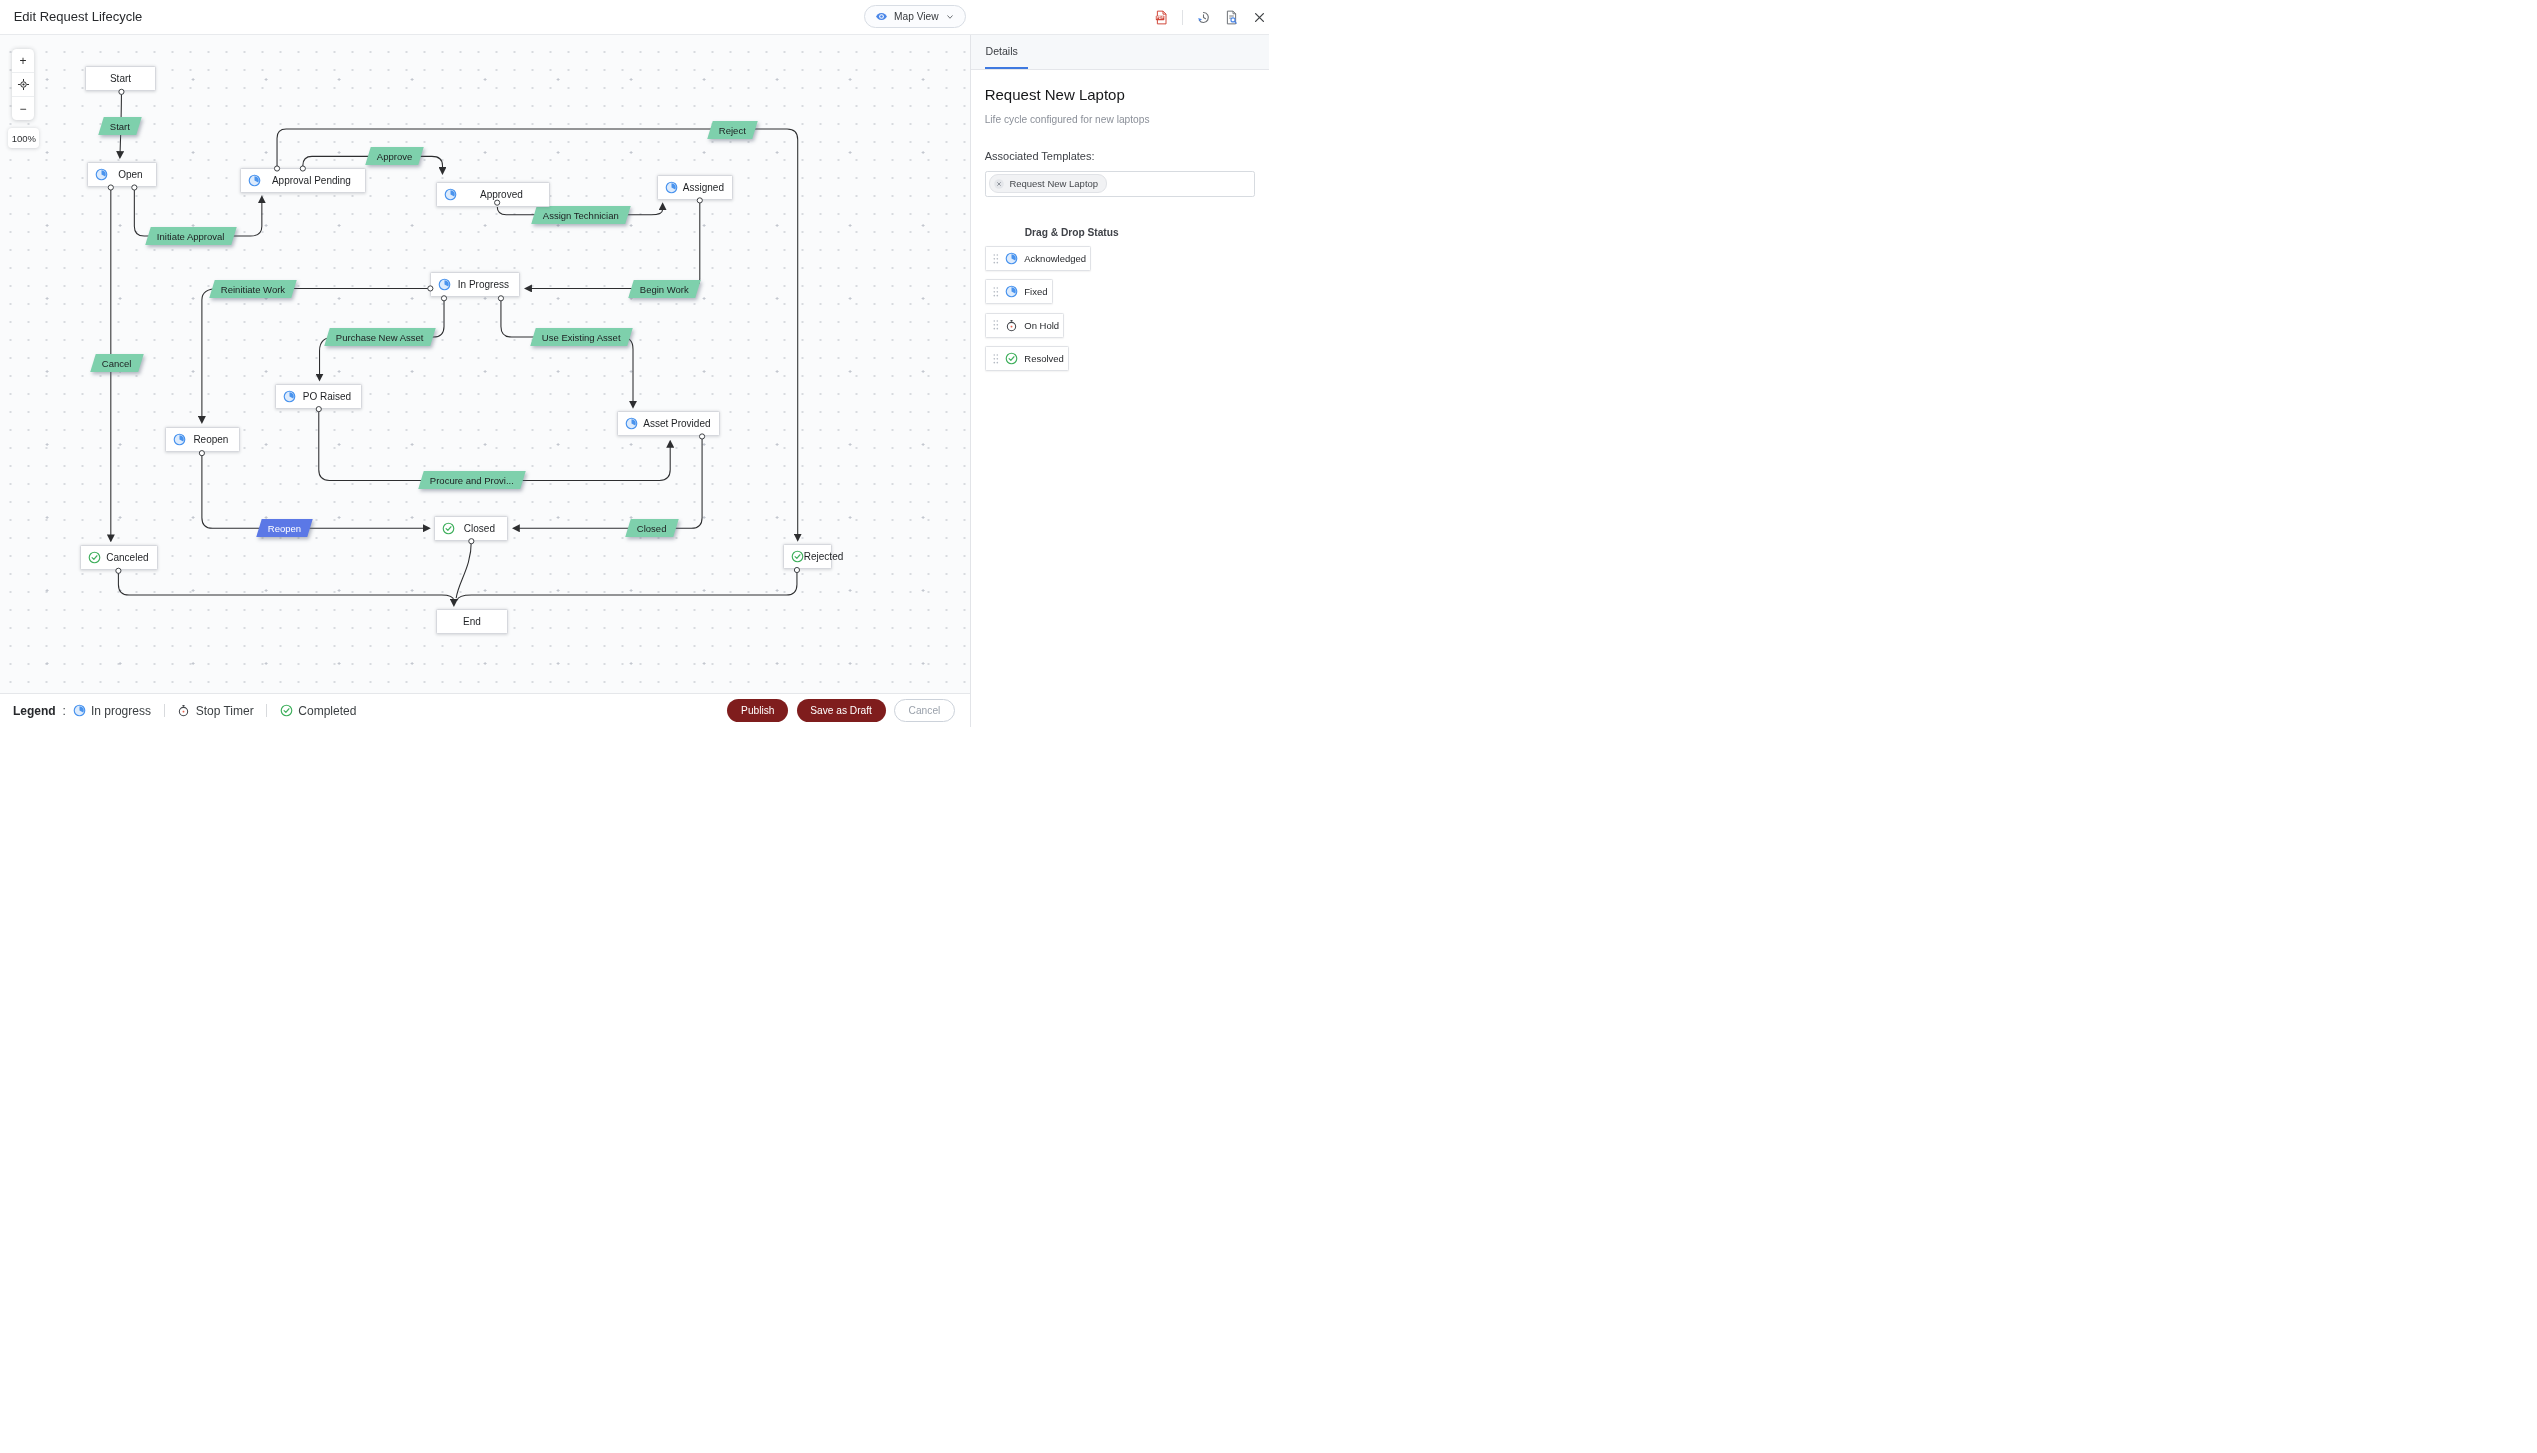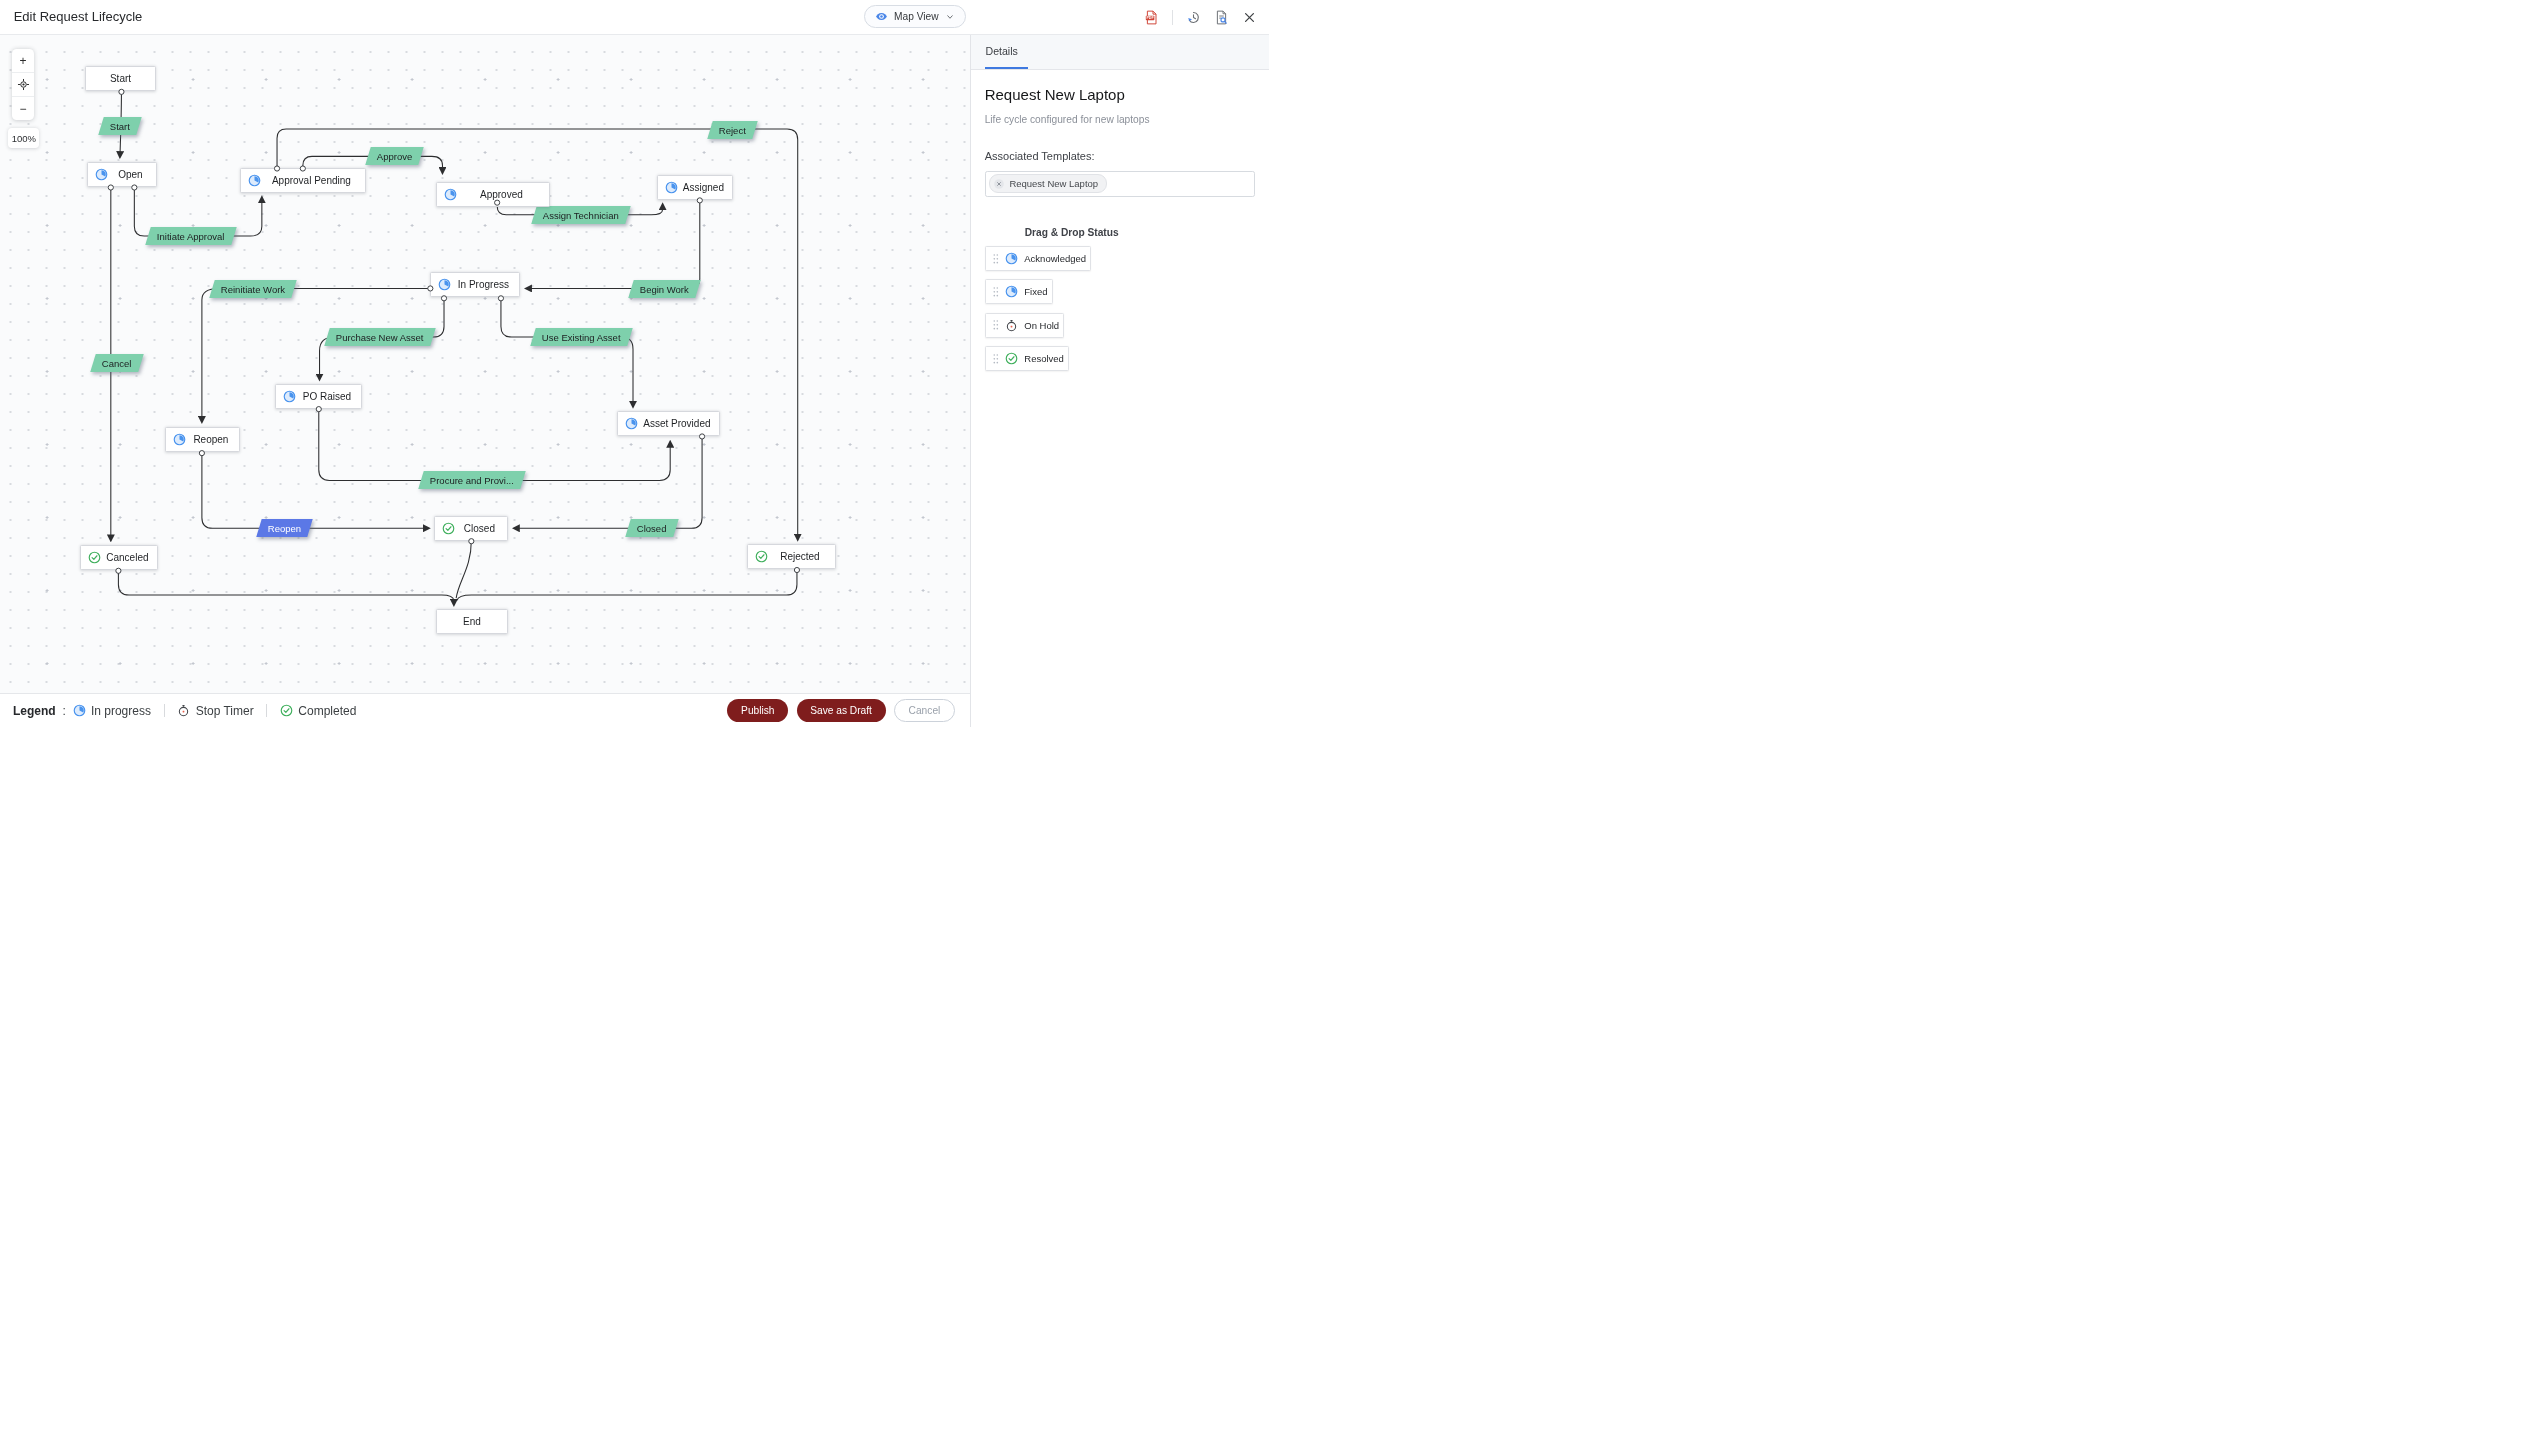--- a/index.html
+++ b/index.html
@@ -1,21 +1,21 @@
 <!DOCTYPE html>
 <html style="font-size:12px"><head>
 <meta charset="utf-8">
 <style>
   html,body{margin:0;padding:0;}
   body{width:1269px;height:727px;position:relative;overflow:hidden;background:#fff;
        font-family:"Liberation Sans",sans-serif;-webkit-font-smoothing:antialiased;}
 
   
   .header{position:absolute;left:0;top:0;width:1269px;height:34px;background:#fff;
-          border-bottom:0.8px solid #e8eaed;z-index:50;}
+          border-bottom:0.8px solid #e8eaed;z-index:50;padding-left:10px;}
   .title{position:absolute;left:13.7px;top:0;line-height:33px;font-size:13px;font-weight:500;color:#27292c;}
   .mapview{position:absolute;left:864px;top:5.3px;height:23px;border:0.8px solid #d8dde4;border-radius:12px;
            background:#fbfcfe;display:flex;align-items:center;gap:6px;padding:0 10px;box-sizing:border-box;
            font-size:10.2px;color:#36393d;cursor:pointer;}
   .hicons{position:absolute;right:12px;top:0;height:34px;display:flex;align-items:center;gap:13px;}
   .hicon{width:15px;height:15px;cursor:pointer;}
   .vdiv{width:0.8px;height:15px;background:#e0e2e5;}
 
   
   .canvas{position:absolute;left:0;top:34px;width:970px;height:659px;background:#fafbfc;
@@ -283,21 +283,21 @@
       <use href="#sym-completed"></use>
     </svg>
     <span class="nlabel">Closed</span>
   </div>
 <div class="node iconed" style="left:80px;top:545px;width:78px">
     <svg class="nicon" viewBox="0 0 17 17" width="13" height="13">
       <use href="#sym-completed"></use>
     </svg>
     <span class="nlabel">Canceled</span>
   </div>
-<div class="node iconed" style="left:747px;top:544px;width:89px">
+<div class="node iconed" style="left:783px;top:544px;width:49px">
     <svg class="nicon" viewBox="0 0 17 17" width="13" height="13">
       <use href="#sym-completed"></use>
     </svg>
     <span class="nlabel">Rejected</span>
   </div>
 <div class="node" style="left:436px;top:609px;width:72px">
     <span class="nlabel">End</span>
   </div>
 
 <svg class="ports" viewBox="0 0 1278 913">

